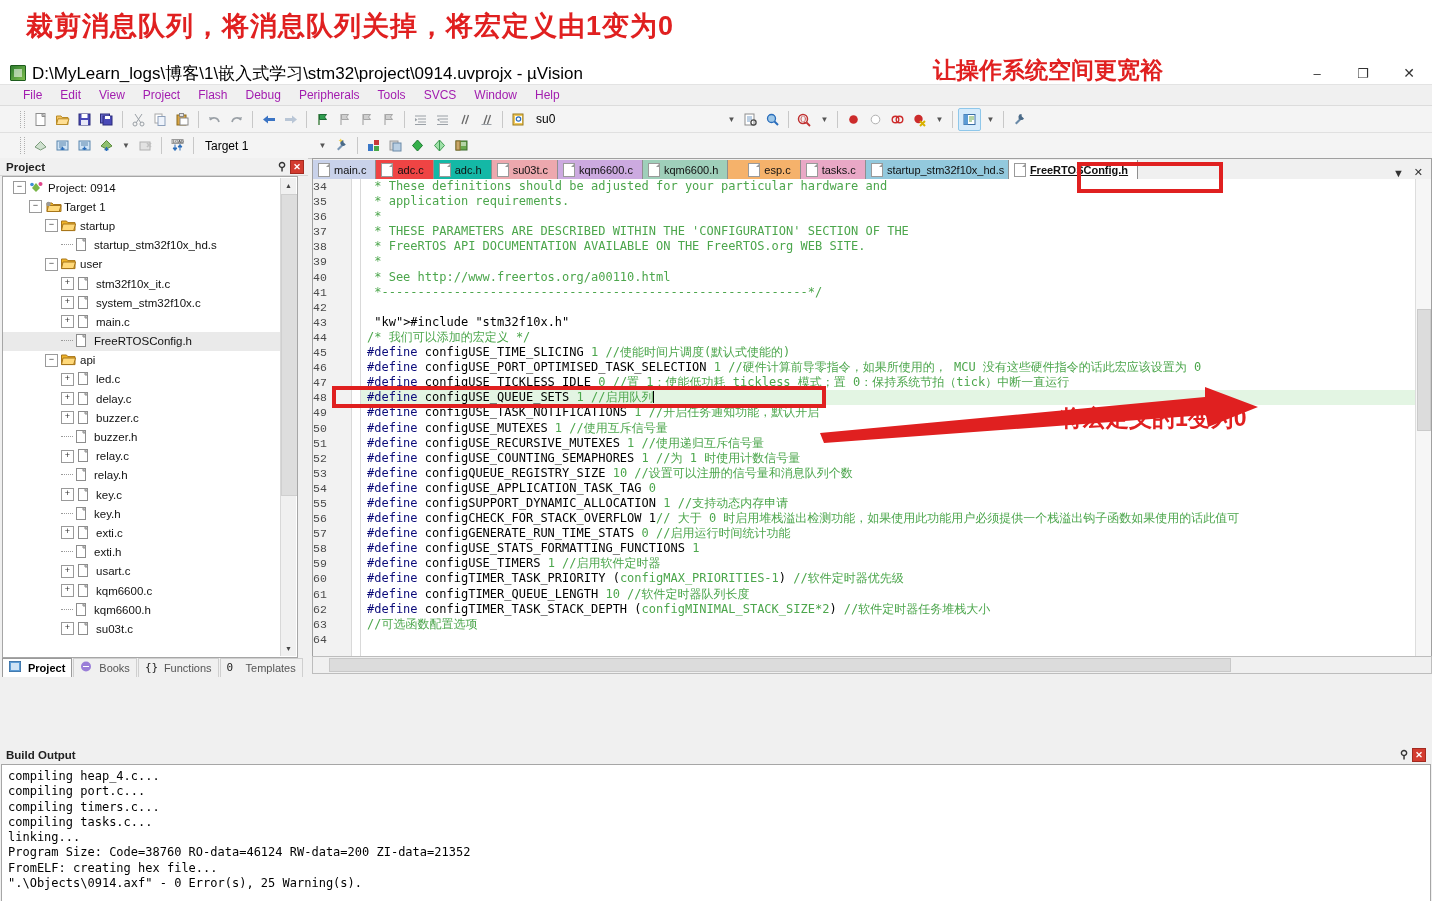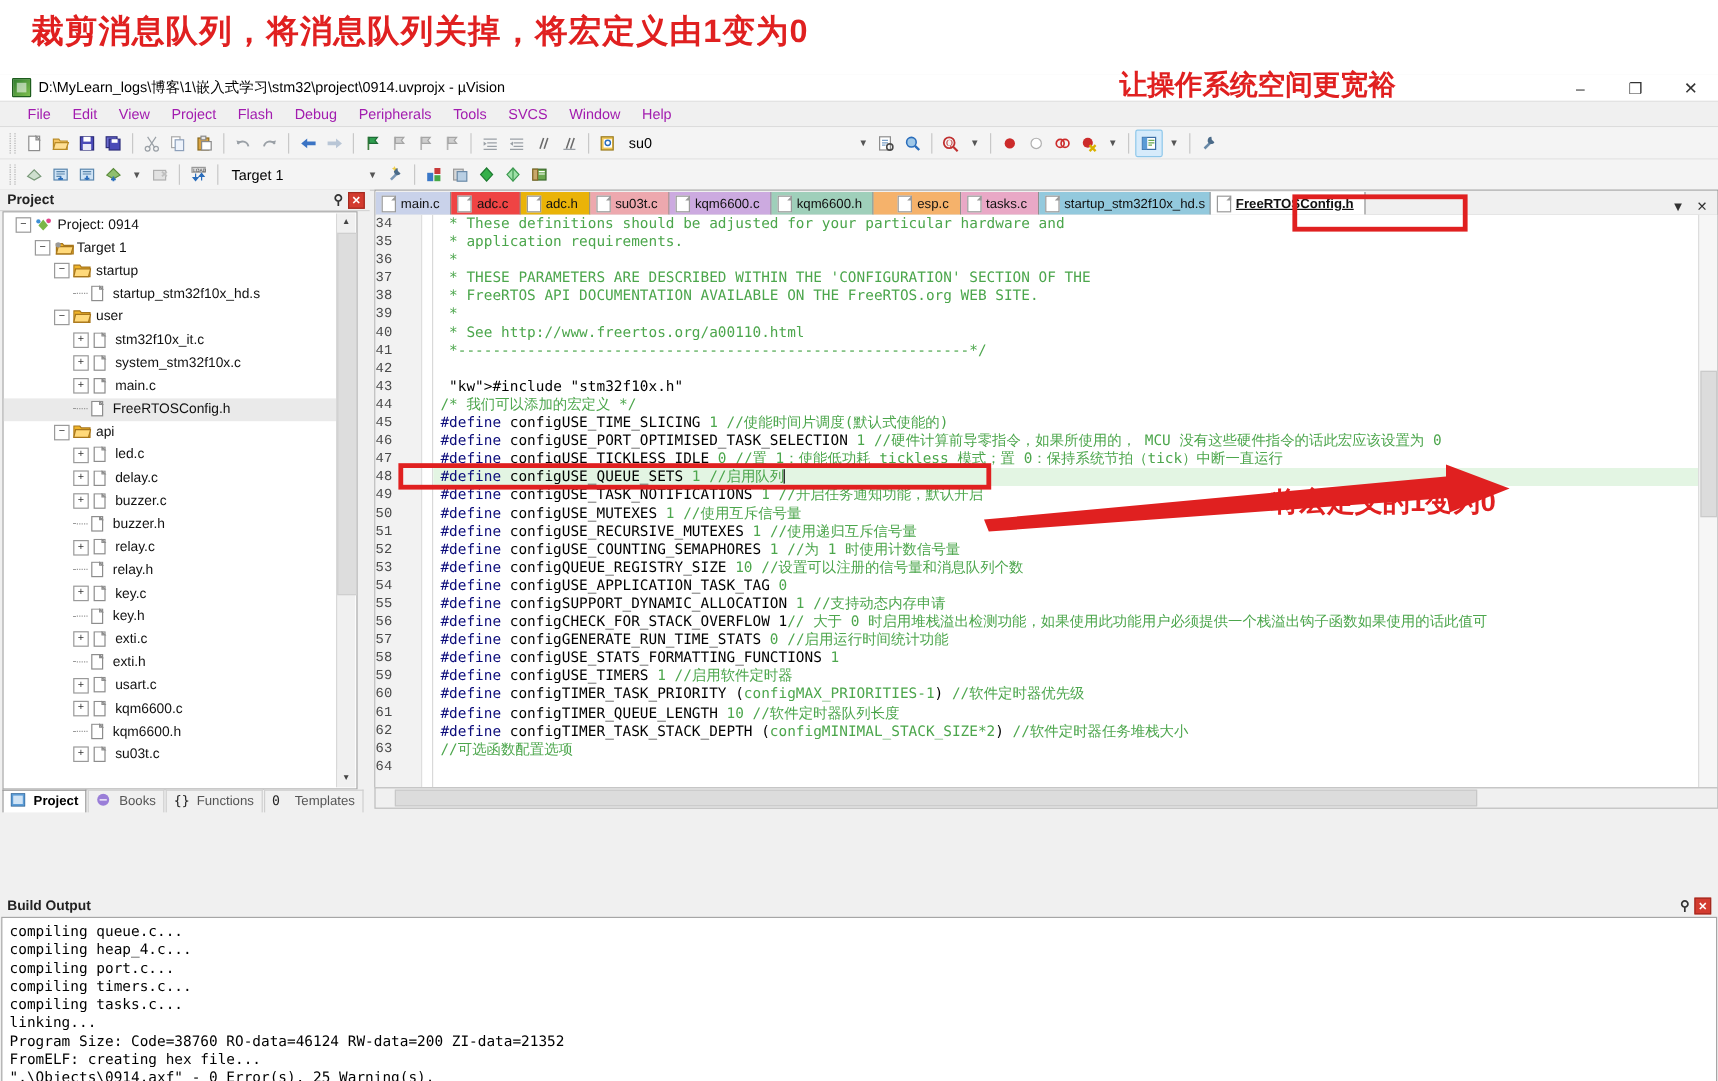--- a/index.html
+++ b/index.html
@@ -29,33 +29,33 @@
   }
 
   
   .win{position:absolute;left:0;top:62px;width:1432px;height:839px;background:#f0f0f0;}
   .titlebar{height:22px;background:#ffffff;display:flex;align-items:center;padding-left:10px;}
   .titlebar .tb-ico{width:14px;height:14px;margin-right:6px;
       background:linear-gradient(135deg,#2f7d2f,#7fbf4f);border:1px solid #1d5c1d;border-radius:1px;
       display:inline-block;position:relative;flex:0 0 auto;}
   .titlebar .tb-ico:after{content:"";position:absolute;left:3px;top:3px;width:8px;height:8px;
       background:#fff;opacity:.55;}
-  .tb-text{font-size:12px;color:#000;white-space:nowrap;}
+  .tb-text{font-size:17px;color:#000;white-space:nowrap;}
   .wbtns{margin-left:auto;display:flex;align-items:center;height:22px;}
   .wbtn{width:46px;height:22px;display:flex;align-items:center;justify-content:center;font-size:13px;color:#333;}
   .wbtn.close{font-size:14px;}
 
   
   .menubar{height:20px;background:#f0f0f0;border-top:1px solid #e3e3e3;
       border-bottom:1px solid #dcdcdc;display:flex;align-items:center;padding-left:14px;}
   .menuitem{padding:2px 9px;font-size:12px;color:#a21caf;white-space:nowrap;}
 
   
   .toolbar{height:26px;background:#f4f4f4;display:flex;align-items:center;
-      padding-left:8px;border-bottom:1px solid #e0e0e0;gap:1px;}
+      padding-left:20px;border-bottom:1px solid #e0e0e0;gap:1px;}
   .toolbar.row2{height:25px;border-bottom:1px solid #c9c9c9;}
   .tbtn{width:21px;height:21px;display:flex;align-items:center;justify-content:center;border-radius:2px;}
   .tbtn svg{display:block;}
   .tsep{width:1px;height:17px;background:#c8c8c8;margin:0 4px;}
   .tbtn.act{background:#d6ebfb;border:1px solid #8ec7ea;}
   .grip{width:3px;height:17px;border-left:1px dotted #b0b0b0;border-right:1px dotted #b0b0b0;margin-right:4px;}
   .tlabel{font-size:12px;padding:0 6px;white-space:nowrap;}
   .flatcombo{display:flex;align-items:center;height:20px;}
   .flatcombo .fa{width:16px;text-align:center;color:#555;font-size:8px;}
 
@@ -720,21 +720,21 @@
     <div class="edit">
       <div class="tabbar" id="editor-tabs">
         <div class="etab" style="background: rgb(201, 210, 234);">
             <span class="ficon"></span>
             <span class="lbl">main.c</span>
           </div>
           <div class="etab" style="background: #ef4444;">
             <span class="ficon"></span>
             <span class="lbl">adc.c</span>
           </div>
-          <div class="etab" style="background: #eab308; justify-content: space-between;">
+          <div class="etab" style="background: #14b8a6; justify-content: space-between;">
             <span class="ficon"></span>
             <span class="lbl">adc.h</span>
           </div>
           <div class="etab" style="background: rgb(237, 168, 174);">
             <span class="ficon"></span>
             <span class="lbl">su03t.c</span>
           </div>
           <div class="etab" style="background: rgb(204, 170, 224);">
             <span class="ficon"></span>
             <span class="lbl">kqm6600.c</span>
@@ -843,21 +843,20 @@
 
   <div class="build">
     <div class="bhead">
       <span>Build Output</span>
       <span style="margin-left:auto;display:flex;align-items:center;gap:4px;padding-right:6px;">
         <span class="pin">⚲</span>
         <span class="xbtn">✕</span>
       </span>
     </div>
     <div class="bbody" id="build-lines">
-        <div class="bline">compiling queue.c...</div>
         <div class="bline">compiling heap_4.c...</div>
         <div class="bline">compiling port.c...</div>
         <div class="bline">compiling timers.c...</div>
         <div class="bline">compiling tasks.c...</div>
         <div class="bline">linking...</div>
         <div class="bline">Program Size: Code=38760 RO-data=46124 RW-data=200 ZI-data=21352</div>
         <div class="bline">FromELF: creating hex file...</div>
         <div class="bline">".\Objects\0914.axf" - 0 Error(s), 25 Warning(s).</div>
       </div>
 

